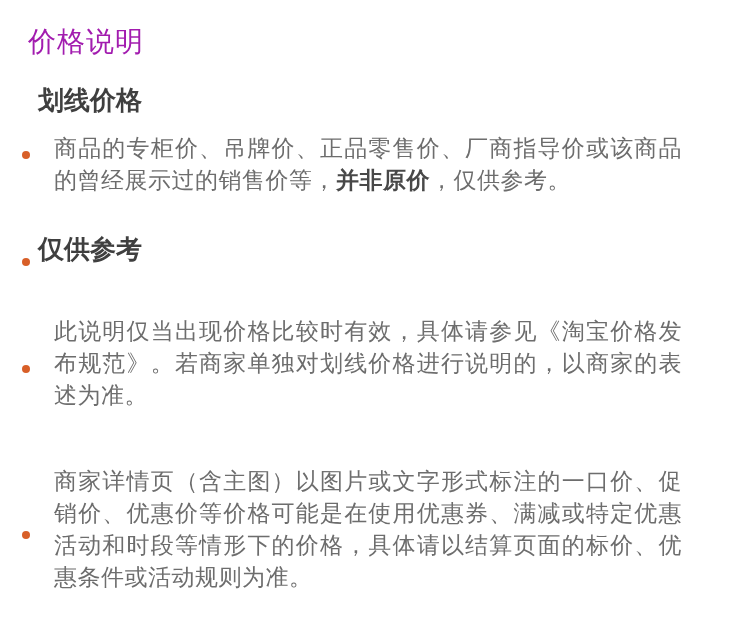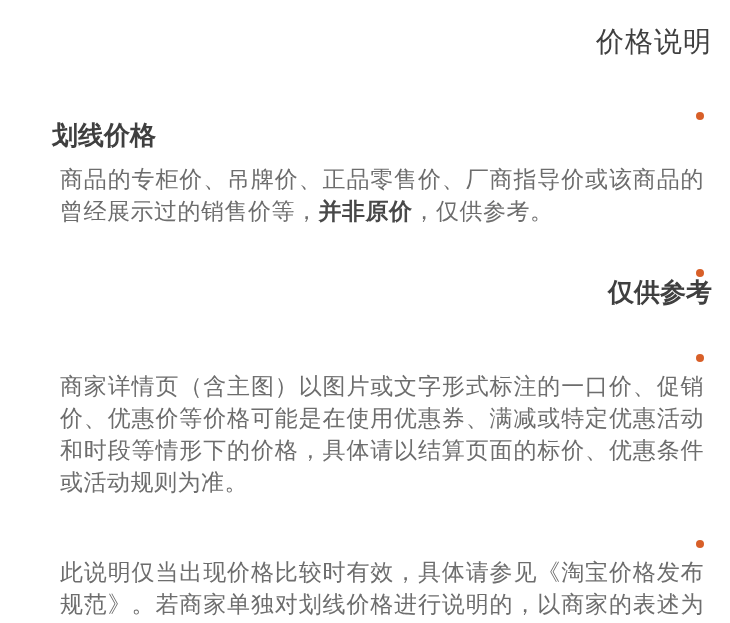--- a/index.html
+++ b/index.html
@@ -10,31 +10,29 @@
     background: #ffffff;
     overflow: hidden;
     font-family: "Liberation Sans", sans-serif;
   }
   .page {
     padding: 24px 18px 0 22px;
   }
   .page-title {
     font-size: 28px;
     font-weight: 400;
-    color: #404040;
+    color: #a21caf;
     line-height: 36px;
-    margin: 0 0 40px 6px;
+    margin: 0 0 25px 6px;
     letter-spacing: 1px;
-    text-align: right;
   }
   .section {
     display: flex;
-    align-items: flex-end;
+    align-items: center;
     margin-bottom: 22px;
-    flex-direction: column;
   }
   .bullet-dot {
     width: 8px;
     height: 8px;
     border-radius: 50%;
     background: #d85f28;
     flex: none;
     margin: 12px 8px 0 0;
   }
   .section-content {
@@ -45,21 +43,21 @@
     font-size: 26px;
     font-weight: 700;
     color: #3f3f3f;
     line-height: 31px;
     margin: 0 0 12px 0;
   }
   .section-para {
     font-size: 23px;
     color: #6d6d6d;
     line-height: 32px;
-    margin: 8px;
+    margin: 16px;
     letter-spacing: 0.5px;
     text-align: justify;
   }
   .section-para strong {
     color: #484848;
     font-weight: 700;
   }
 </style>
 </head>
 <body>
@@ -79,25 +77,25 @@
     <span class="bullet-dot" style="background: rgb(216, 95, 40);"></span>
     <div class="section-content">
       <div class="section-heading">仅供参考</div>
     </div>
   </div>
 
   <div class="section">
     <span class="bullet-dot" style="background: rgb(216, 95, 40);"></span>
     <div class="section-content">
 
-      <p class="section-para"><span>商家详情页（含主图）以图片或文字形式标注的一口价、促销价、优惠价等价格可能是在使用优惠券、满减或特定优惠活动和时段等情形下的价格，具体请以结算页面的标价、优惠条件或活动规则为准。</span></p>
+      <p class="section-para"><span>此说明仅当出现价格比较时有效，具体请参见《淘宝价格发布规范》。若商家单独对划线价格进行说明的，以商家的表述为准。</span></p>
     </div>
   </div>
 
   <div class="section">
     <span class="bullet-dot" style="background: rgb(216, 95, 40);"></span>
     <div class="section-content">
 
-      <p class="section-para"><span>此说明仅当出现价格比较时有效，具体请参见《淘宝价格发布规范》。若商家单独对划线价格进行说明的，以商家的表述为准。</span></p>
+      <p class="section-para"><span>商家详情页（含主图）以图片或文字形式标注的一口价、促销价、优惠价等价格可能是在使用优惠券、满减或特定优惠活动和时段等情形下的价格，具体请以结算页面的标价、优惠条件或活动规则为准。</span></p>
     </div>
   </div>
 </div>
 </div>
 
 </body></html>

